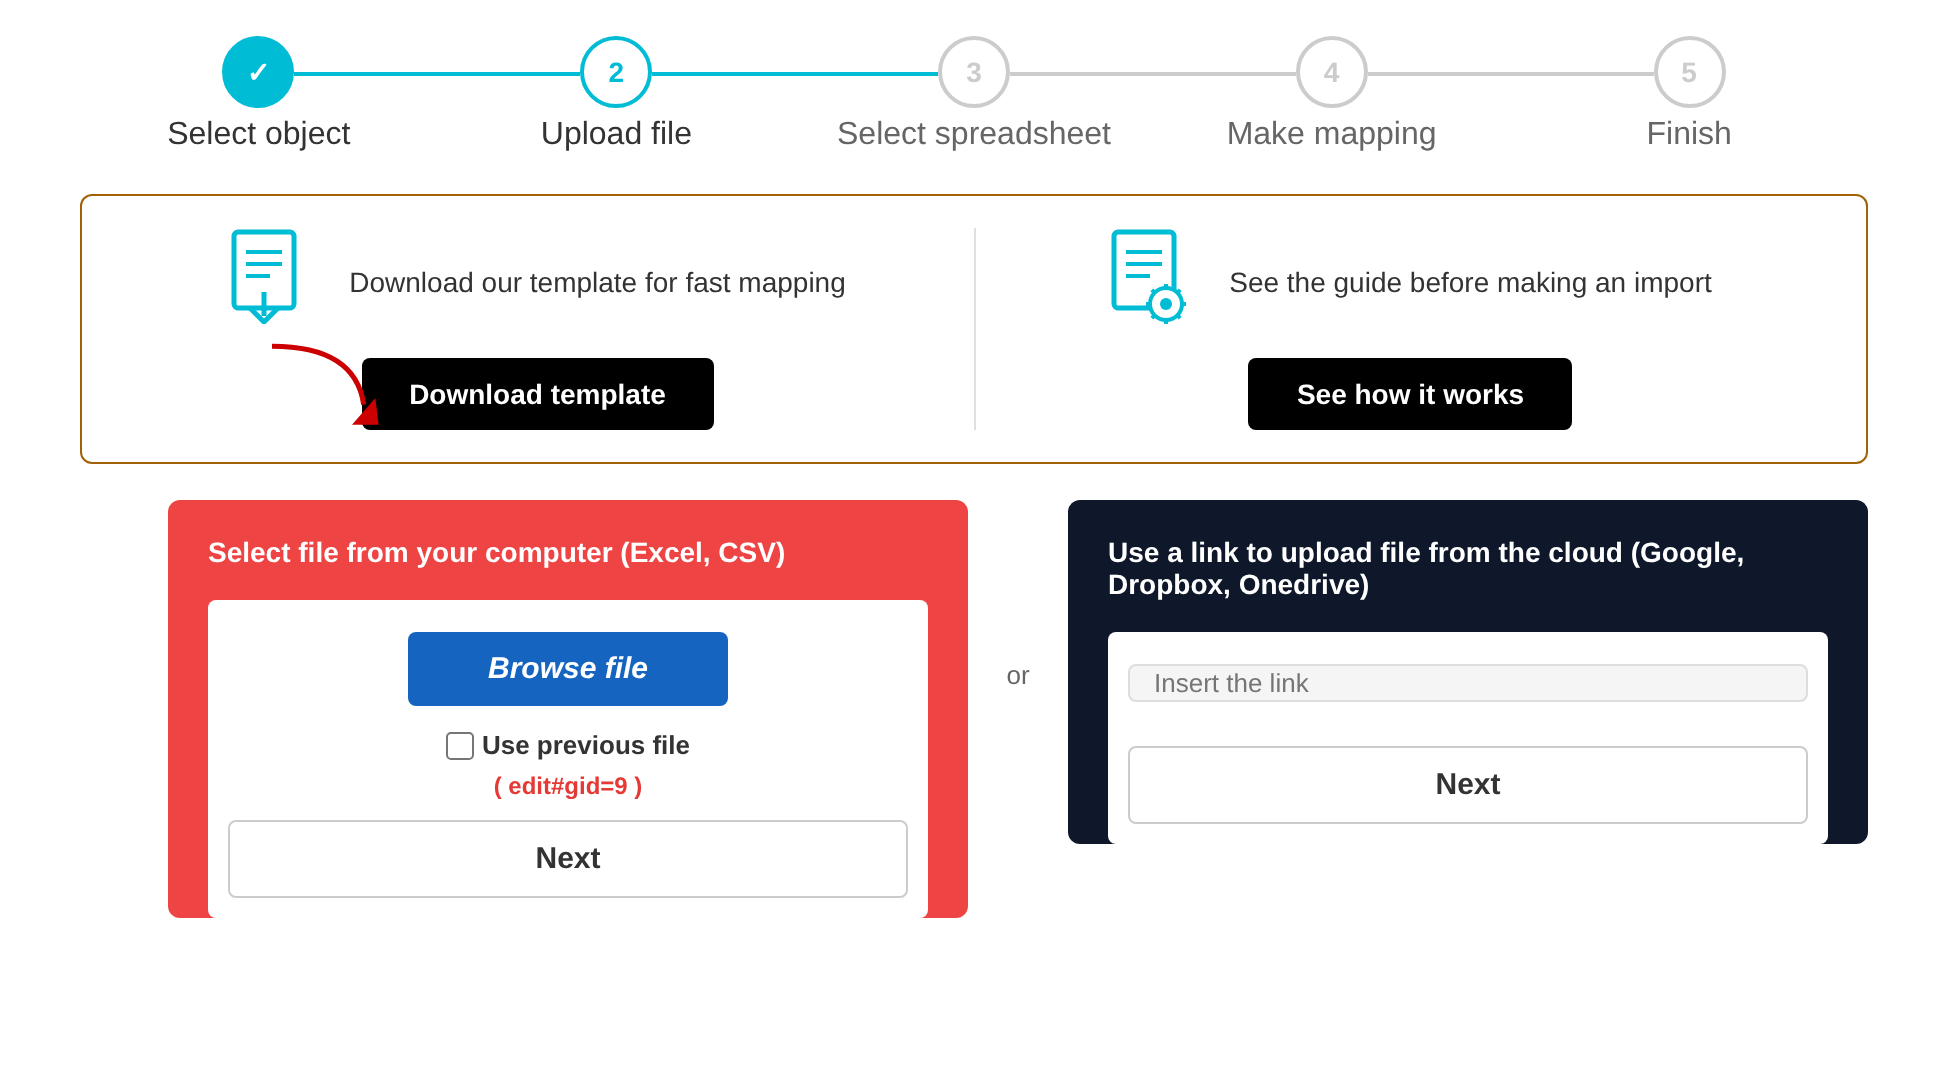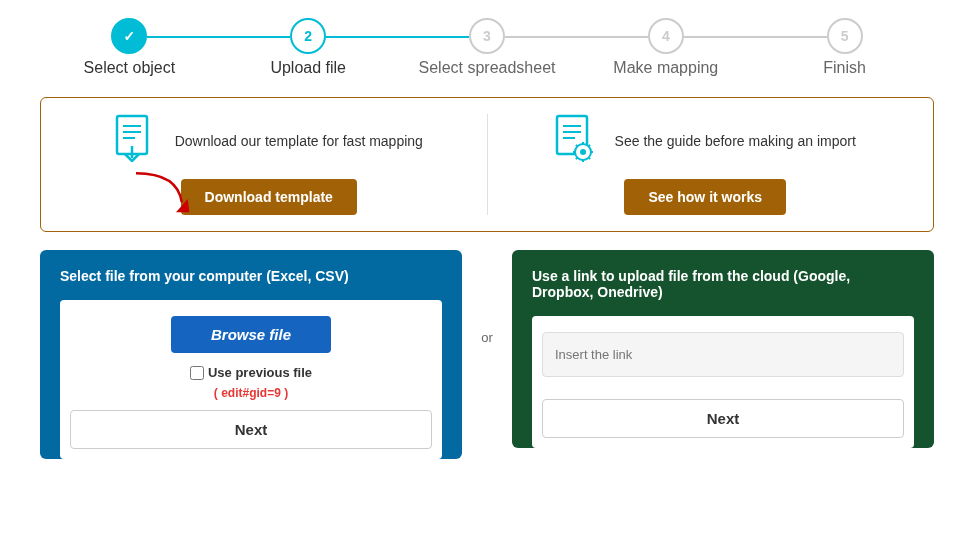--- a/index.html
+++ b/index.html
@@ -98,21 +98,21 @@
       align-items: center;
       gap: 16px;
     }
     .info-text {
       font-size: 14px;
       color: #333;
       text-align: center;
       line-height: 1.4;
     }
     .btn-teal {
-      background: #a16207;
+      background: #000000;
       color: #fff;
       border: none;
       border-radius: 4px;
       padding: 10px 24px;
       font-size: 14px;
       font-weight: bold;
       cursor: pointer;
       white-space: nowrap;
     }
     .divider-v {
@@ -138,29 +138,30 @@
 
     
     .upload-section {
       display: flex;
       margin: 0 40px;
       gap: 0;
       align-items: flex-start;
     }
     .upload-box {
       flex: 1;
-      background: #0369a1;
+      background: #ef4444;
       border-radius: 6px;
       padding: 18px 20px 0 20px;
       color: #fff;
       font-size: 14px;
       font-weight: bold;
       display: flex;
       flex-direction: column;
       align-items: center;
+      margin-left: 44px;
     }
     .upload-box-title {
       width: 100%;
       margin-bottom: 16px;
       font-size: 14px;
       font-weight: bold;
       color: #fff;
     }
     .upload-box-inner {
       background: #fff;
@@ -218,21 +219,21 @@
       display: flex;
       align-items: center;
       justify-content: center;
       width: 50px;
       font-size: 13px;
       color: #666;
       padding-top: 80px;
     }
     .cloud-box {
       flex: 1;
-      background: #14532d;
+      background: #0f172a;
       border-radius: 6px;
       padding: 18px 20px 0 20px;
       color: #fff;
       font-size: 14px;
       font-weight: bold;
       display: flex;
       flex-direction: column;
       align-items: center;
     }
     .cloud-box-title {
@@ -246,21 +247,21 @@
       background: #fff;
       border-radius: 4px;
       width: 100%;
       display: flex;
       flex-direction: column;
       align-items: center;
       padding: 16px 10px 10px 10px;
     }
     .link-input {
       width: 100%;
-      padding: 14px 12px;
+      padding: 1px 12px;
       border: 1px solid #ddd;
       border-radius: 4px;
       background: #f5f5f5;
       color: #aaa;
       font-size: 13px;
       margin-bottom: 12px;
       outline: none;
     }
 
     

